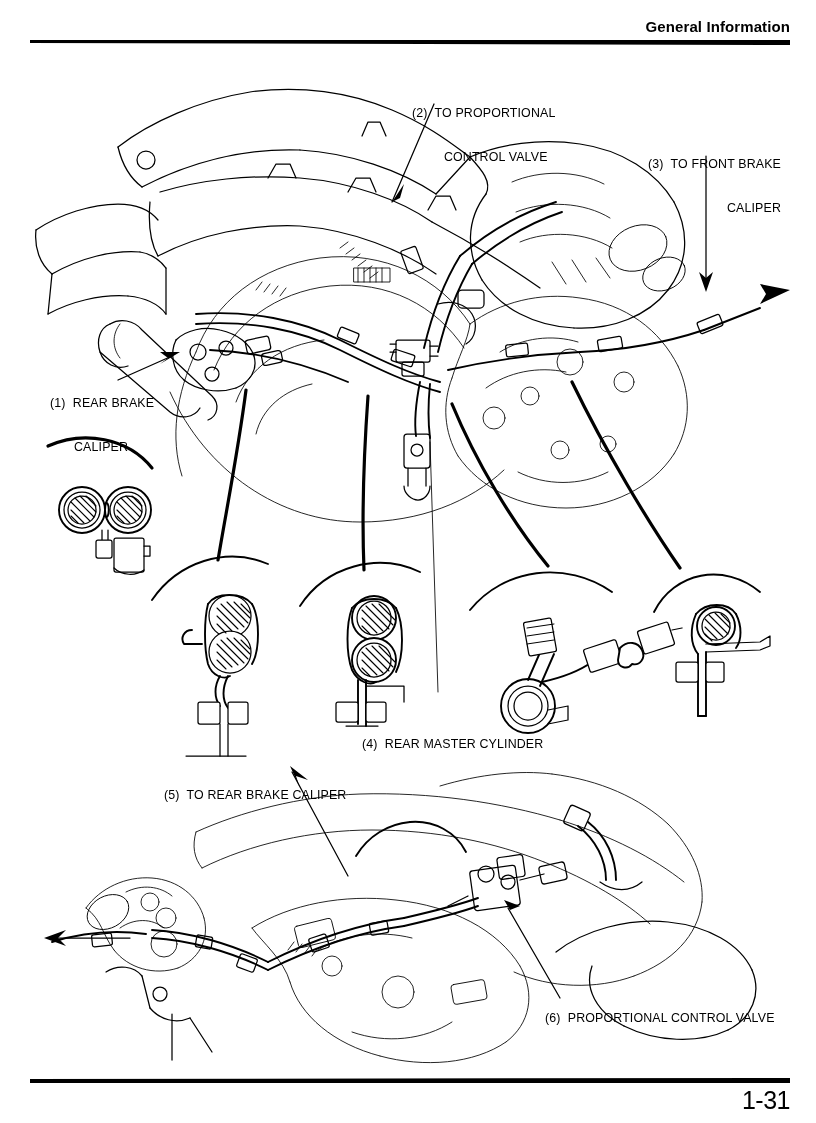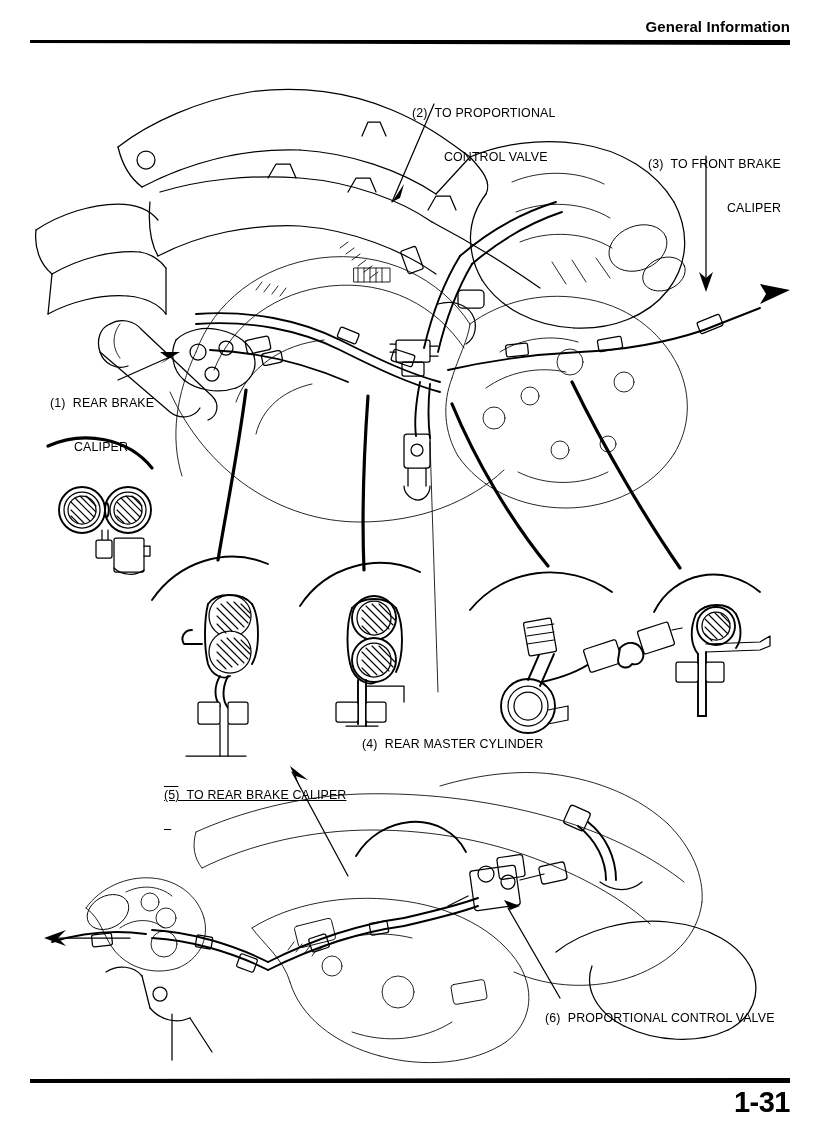--- a/index.html
+++ b/index.html
@@ -22,21 +22,21 @@
     background:#000;
     clip-path:polygon(0 0,100% 0,100% 100%,0 60%);
   }
   .footer-rule{
     position:absolute; left:30px; top:1078px; width:760px; height:5px;
     background:#000;
     clip-path:polygon(0 20%,100% 0,100% 100%,0 100%);
   }
   .page-number{
     position:absolute; right:26px; top:1086px;
-    font-size:29px; font-weight:bold; letter-spacing:-.5px;
+    font-size:25px; font-weight:normal; letter-spacing:-.5px;
   }
 
   
   .callout{
     position:absolute; font-size:12.4px; line-height:14.6px;
     white-space:pre; letter-spacing:.15px;
   }
 
   
   .fig{position:absolute;}
@@ -485,21 +485,21 @@
       </g>
       <polygon class="solid" points="504,160 516,180 510,170 520,166"></polygon>
 
       <g class="ln t15">
         <path d="M130 198 L52 198"></path>
       </g>
       <polygon class="solid" points="44,198 66,190 58,198 66,206"></polygon>
     </svg>
   </div>
 
-  <div class="callout" style="left:164px;top:759px;text-decoration:underline;">
+  <div class="callout" style="left:164px;top:759px;">
     <div>(5)  TO REAR BRAKE CALIPER</div>
   </div>
 
 
   <div class="callout" style="left:545px;top:982px;text-align:right;">
     <div>(6)  PROPORTIONAL CONTROL VALVE</div>
   </div>
 
   <div class="footer-rule"></div>
   <div class="page-number">1-31</div>

